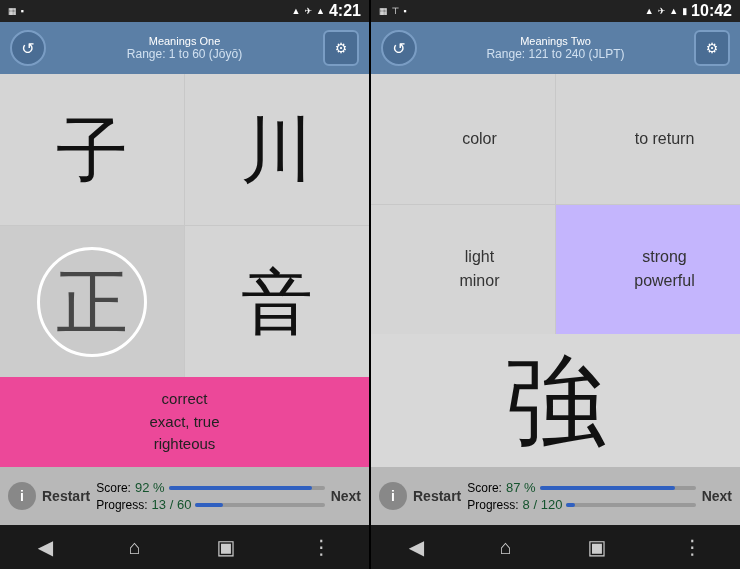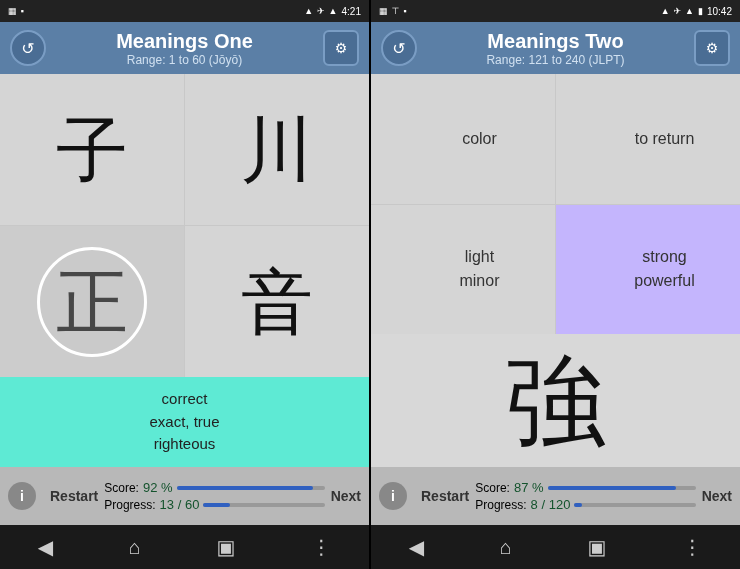--- a/index.html
+++ b/index.html
@@ -39,22 +39,22 @@
       display: flex;
       gap: 4px;
       align-items: center;
     }
     .status-icon {
       color: #fff;
       font-size: 9px;
     }
     .status-time {
       color: #fff;
-      font-size: 10px;
-      font-weight: normal;
+      font-size: 16px;
+      font-weight: bold;
     }
 
     
     .header {
       height: 52px;
       background: #5b7fa6;
       display: flex;
       align-items: center;
       justify-content: space-between;
       padding: 0 10px;
@@ -72,22 +72,22 @@
     }
     .header-back-btn span {
       color: #fff;
       font-size: 16px;
     }
     .header-title-block {
       text-align: center;
     }
     .header-title {
       color: #fff;
-      font-size: 20px;
-      font-weight: bold;
+      font-size: 11px;
+      font-weight: normal;
     }
     .header-subtitle {
       color: #d0e0f0;
       font-size: 12px;
     }
     .header-settings-btn {
       width: 36px;
       height: 36px;
       border-radius: 6px;
       background: #4a6d94;
@@ -131,21 +131,21 @@
       width: 110px;
       height: 110px;
       border-radius: 50%;
       border: 3px solid #fff;
       background: rgba(200,200,200,0.3);
       pointer-events: none;
     }
 
     
     .meanings-area {
-      background: #5eead4;
+      background: #ec4899;
       min-height: 90px;
       display: flex;
       flex-direction: column;
       align-items: center;
       justify-content: center;
       padding: 10px 0;
     }
     .meaning-line {
       color: #222;
       font-size: 15px;
@@ -220,21 +220,20 @@
       color: #fff;
       font-size: 14px;
       font-weight: bold;
     }
     .restart-btn {
       color: #333;
       font-size: 14px;
       font-weight: bold;
       cursor: pointer;
       flex-shrink: 0;
-      margin-left: 8px;
     }
     .score-progress-block {
       flex: 1;
       display: flex;
       flex-direction: column;
       gap: 2px;
     }
     .score-line {
       display: flex;
       align-items: center;

